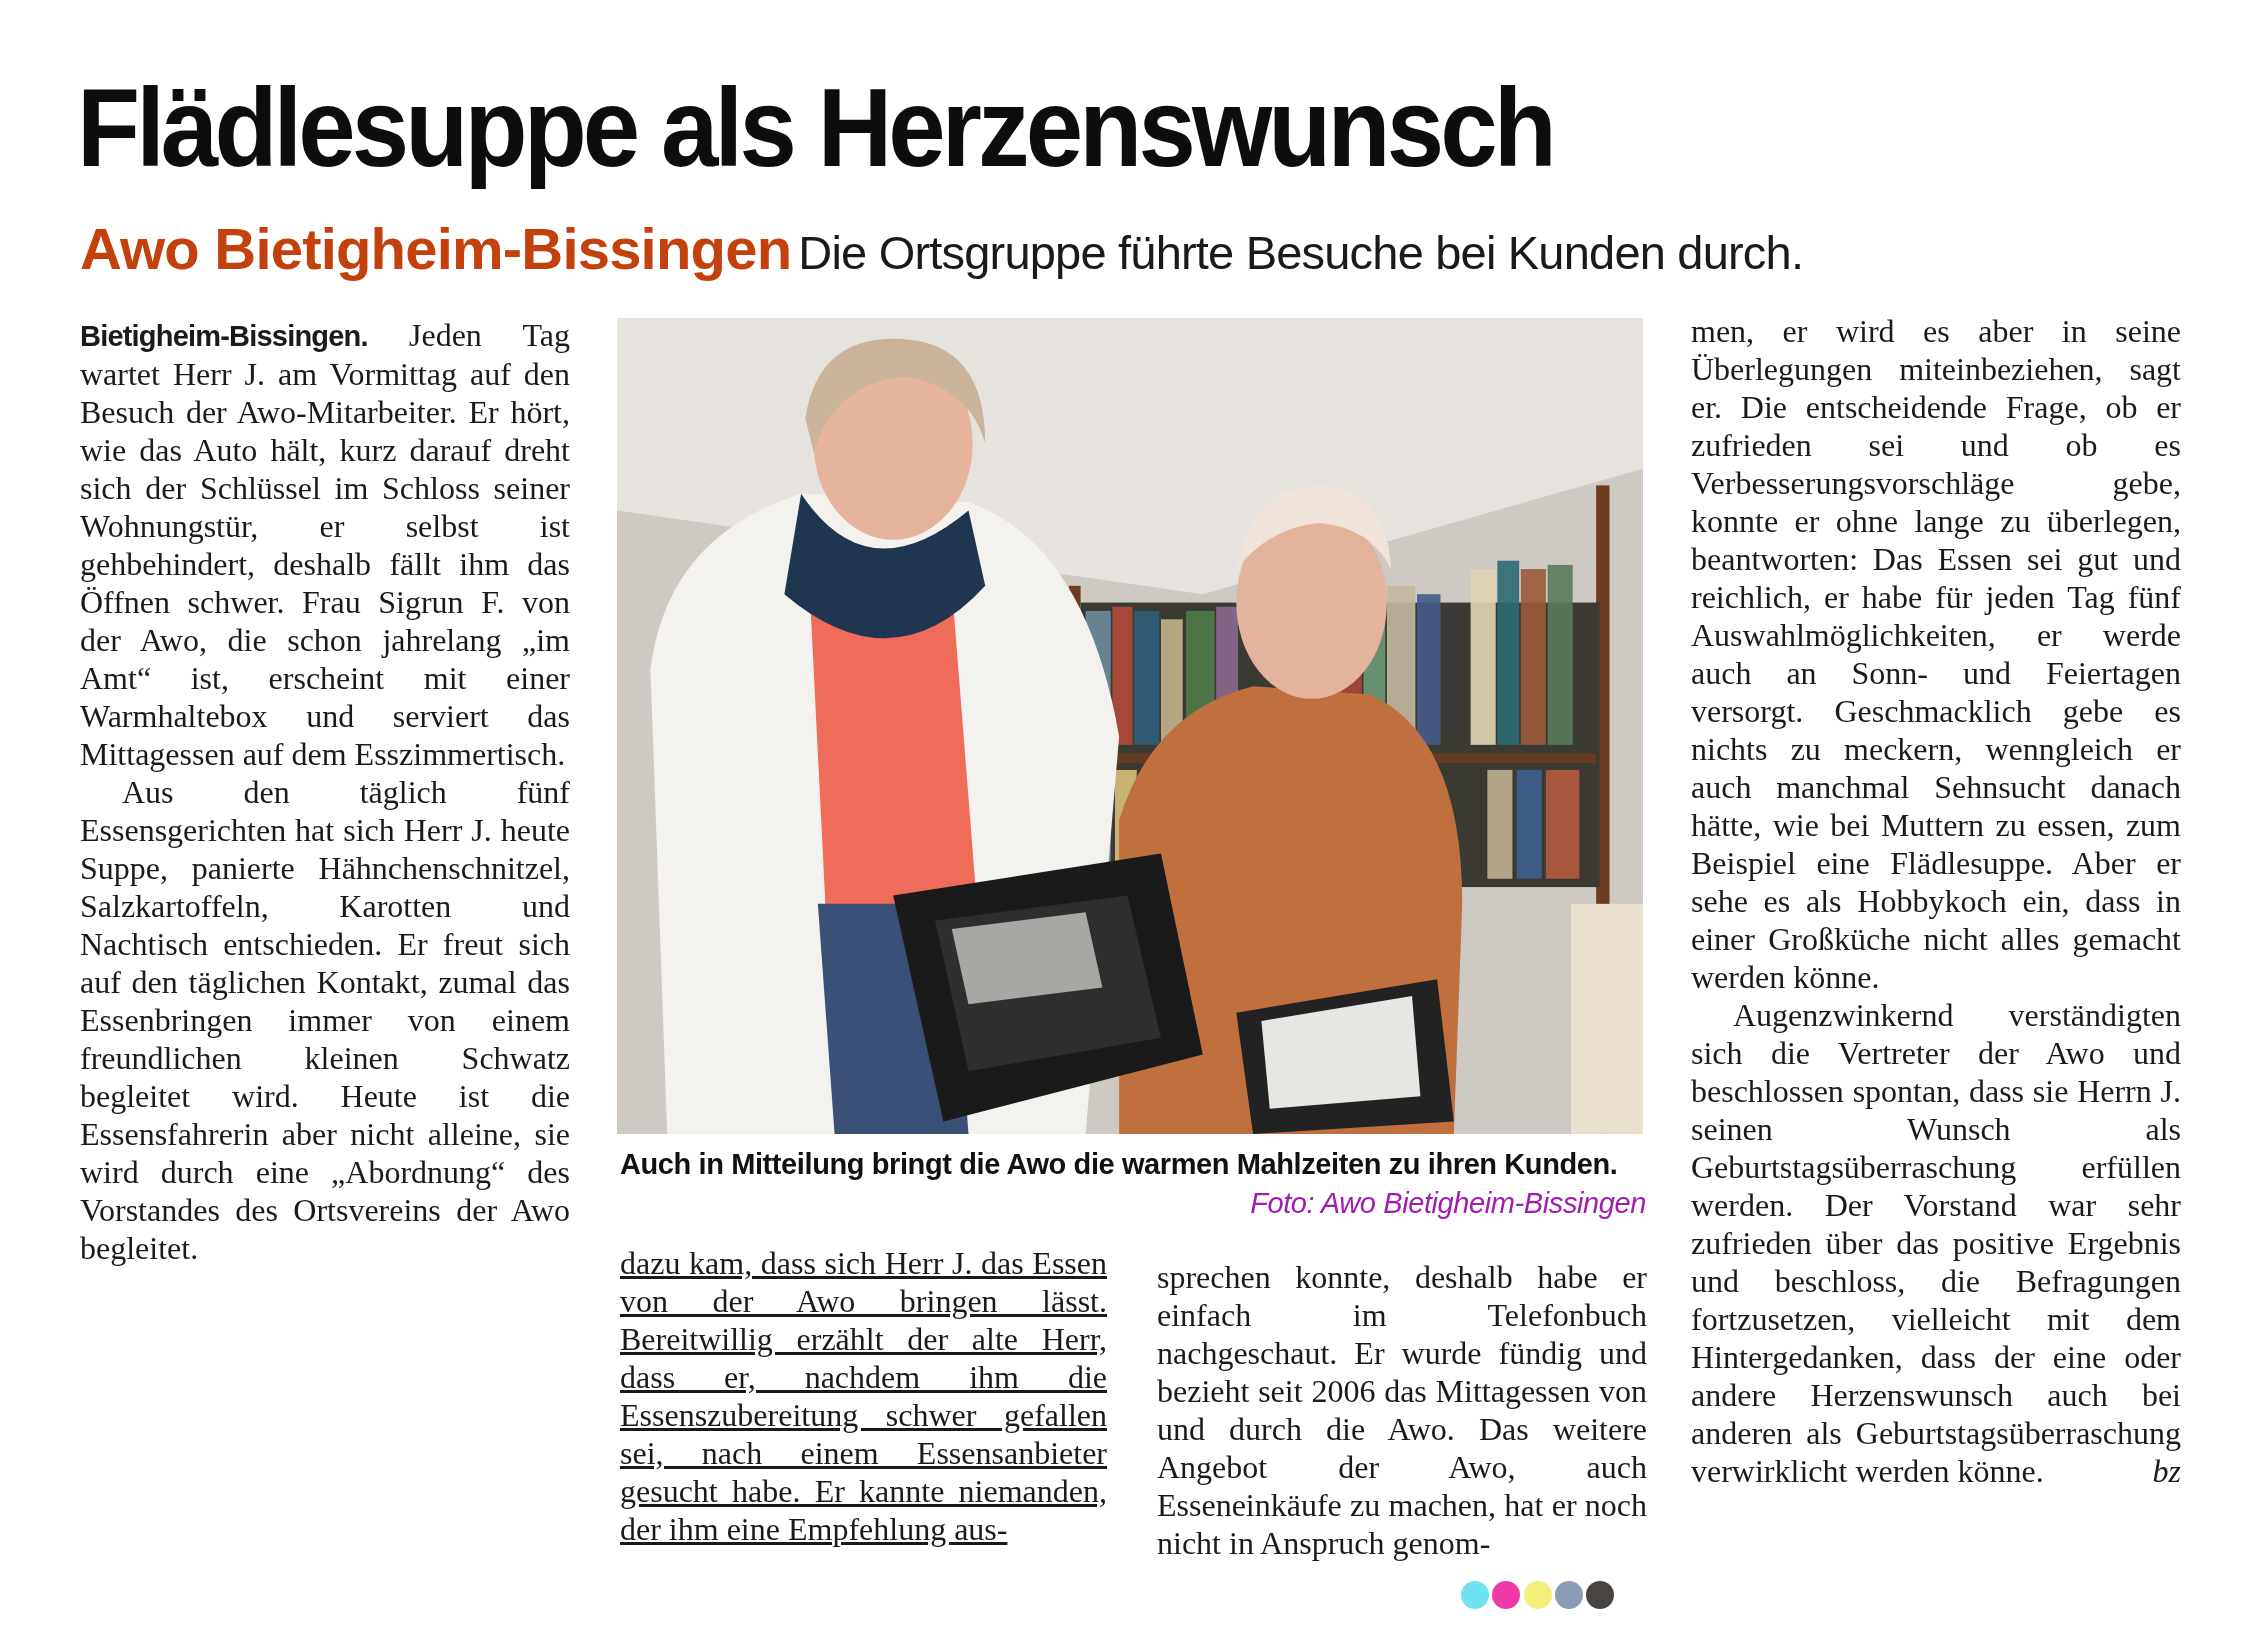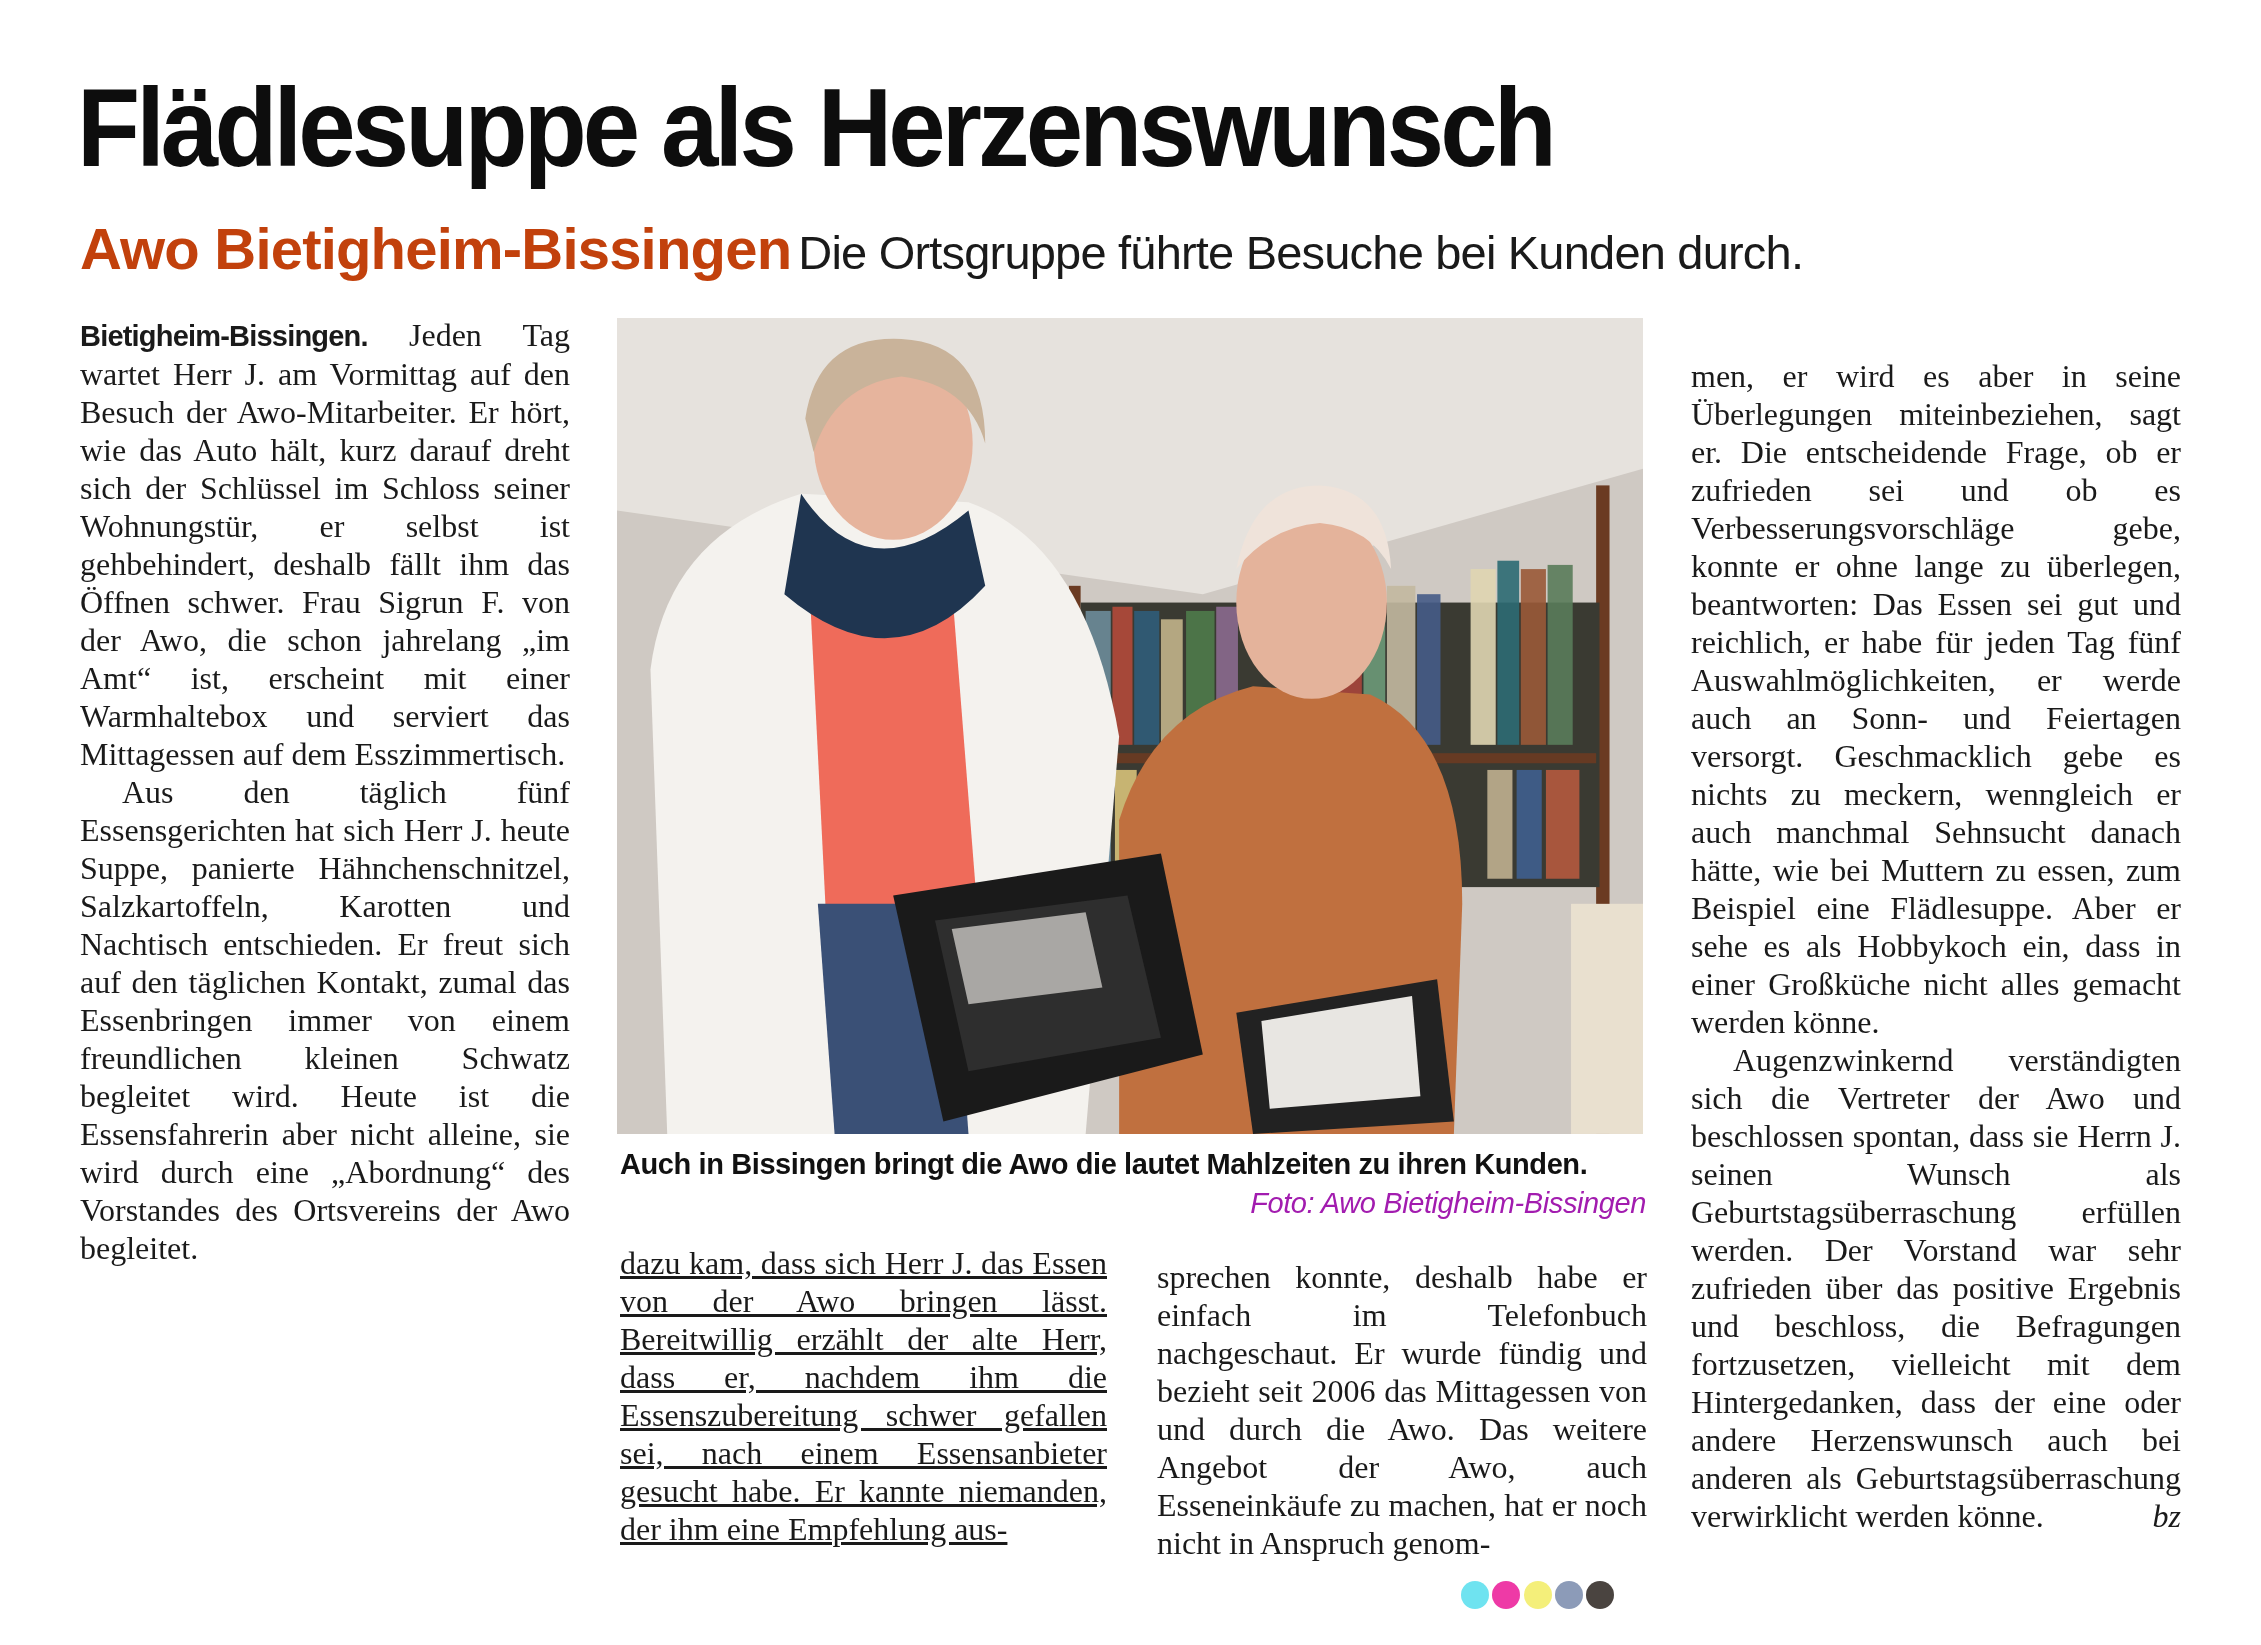--- a/index.html
+++ b/index.html
@@ -8,21 +8,21 @@
   .subhead { position:absolute; left:80px; top:219px; white-space:nowrap; line-height:59px; }
   .kicker { font-family:"Liberation Sans", sans-serif; font-weight:bold; font-size:58px; color:#c2410c; letter-spacing:-0.8px; }
   .dek { font-family:"Liberation Sans", sans-serif; font-size:47px; color:#1a1a1a; margin-left:7px; letter-spacing:-0.8px; }
   .col { position:absolute; font-size:32px; line-height:38px; text-align:justify; hyphens:manual; }
   .col p { margin:0; }
   .col p.indent { text-indent:42px; }
   .col .dateline { font-family:"Liberation Sans", sans-serif; font-weight:bold; font-size:29px; letter-spacing:-0.8px; }
   .col1 { left:80px; top:316px; width:490px; }
   .col2 { left:620px; top:1244px; width:487px;text-decoration:underline; }
   .col3 { left:1157px; top:1258px; width:490px; }
-  .col4 { left:1691px; top:312px; width:490px;margin-top:45px; }
+  .col4 { left:1691px; top:312px; width:490px; }
   .photo { position:absolute; left:617px; top:318px; width:1026px; height:816px; overflow:hidden; background:#d8d4cf; }
   .caption { position:absolute; left:620px; top:1145px; width:1026px; font-family:"Liberation Sans", sans-serif; font-size:29px; line-height:39px; letter-spacing:-0.4px; }
   .caption .cap-text { font-weight:bold; color:#111; }
   .caption .credit { position:absolute; right:0; top:39px; font-style:italic; color:#a21caf; }
   .dots { position:absolute; left:1461px; top:1581px; display:flex; gap:3.3px; }
   .dot { width:28px; height:28px; border-radius:50%; }
   .signature { font-style:italic; float:right; }
 </style>
 </head>
 <body>
@@ -88,21 +88,21 @@
     <path d="M330,690 L650,640 L700,880 L390,960 Z" fill="#1a1a1a"></path>
     <path d="M380,720 L610,690 L650,860 L420,900 Z" fill="#2e2e2e"></path>
     <path d="M400,730 L560,710 L580,800 L420,820 Z" fill="#a9a7a4"></path>
     <path d="M740,830 L980,790 L1000,960 L760,975 Z" fill="#222"></path>
     <path d="M770,840 L950,810 L960,930 L780,945 Z" fill="#e8e6e2"></path>
     <rect x="1140" y="700" width="86" height="275" fill="#e9e0cf"></rect>
   </svg>
 </div>
 
 <div class="caption">
-  <span class="cap-text">Auch in Bissingen bringt die Awo die lautet Mahlzeiten zu ihren Kunden.</span>
+  <span class="cap-text">Auch in Mitteilung bringt die Awo die warmen Mahlzeiten zu ihren Kunden.</span>
   <span class="credit">Foto: Awo Bietigheim-Bissingen</span>
 </div>
 
 <div class="col col2">
   <p>dazu kam, dass sich Herr J. das Essen von der Awo bringen lässt. Bereitwillig erzählt der alte Herr, dass er, nachdem ihm die Essenszubereitung schwer gefallen sei, nach einem Essensanbieter gesucht habe. Er kannte niemanden, der ihm eine Empfehlung aus-</p>
 </div>
 
 <div class="col col3">
   <p>sprechen konnte, deshalb habe er einfach im Telefonbuch nachgeschaut. Er wurde fündig und bezieht seit 2006 das Mittagessen von und durch die Awo. Das weitere Angebot der Awo, auch Esseneinkäufe zu machen, hat er noch nicht in Anspruch genom-</p>
 </div>

